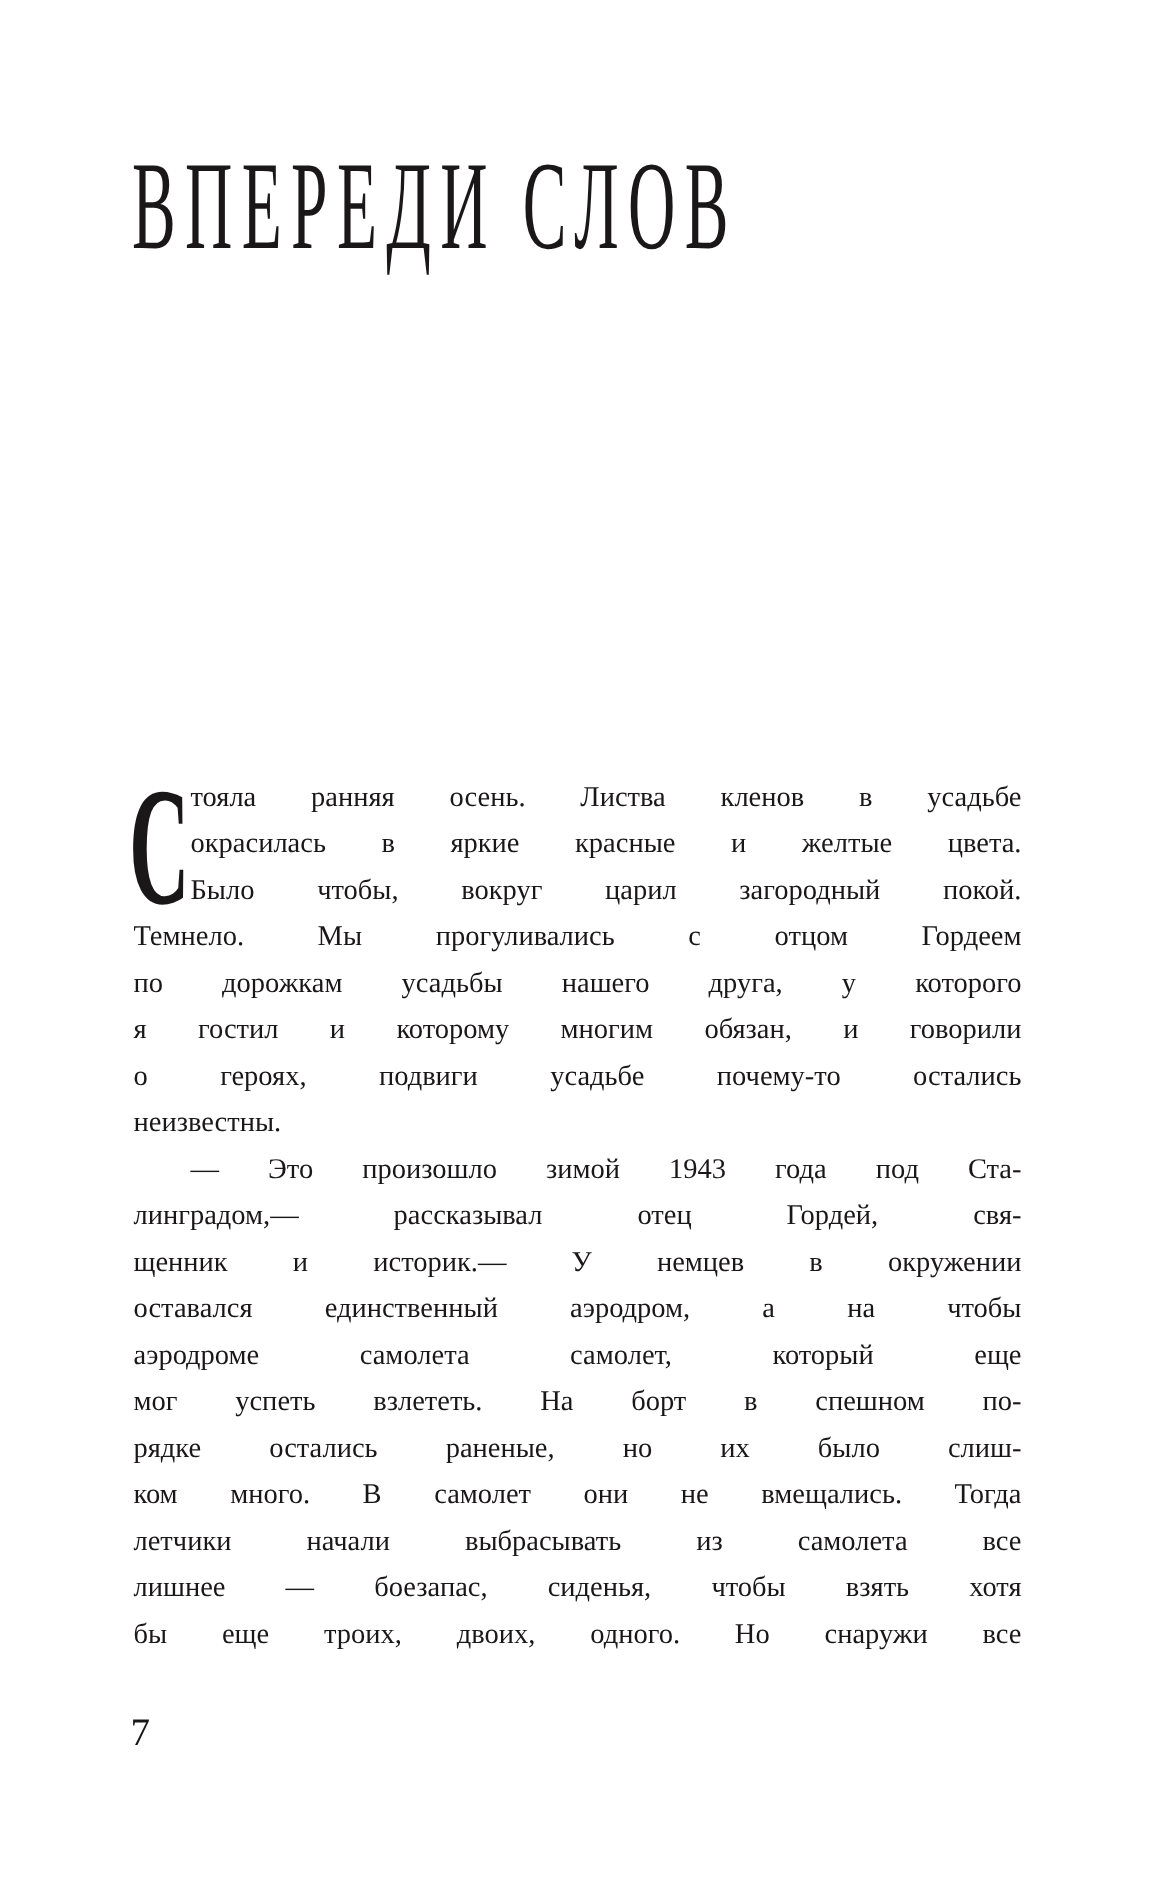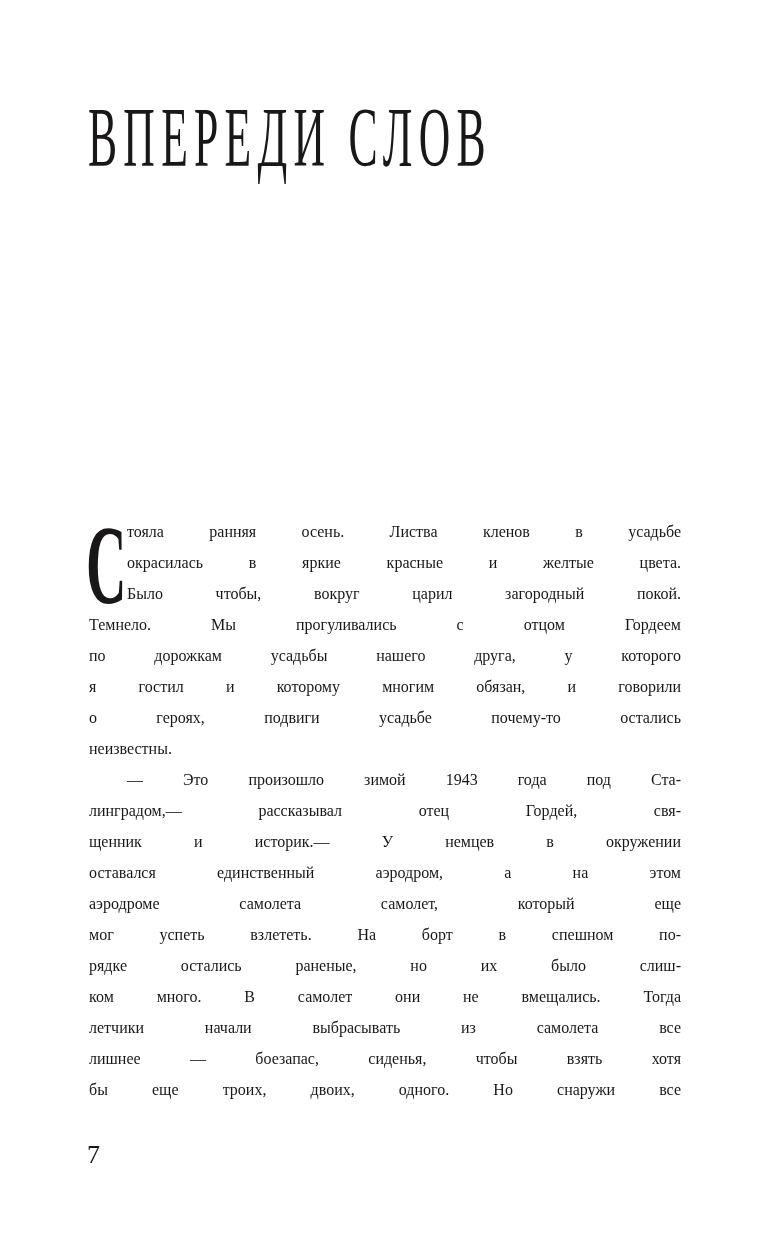--- a/index.html
+++ b/index.html
@@ -9,21 +9,21 @@
       font-family: "Liberation Serif", "DejaVu Serif", serif;
       font-size: 84px; line-height: 84px;
       letter-spacing: 12px;
       transform: scaleX(0.52); transform-origin: left top;
       white-space: nowrap; font-weight: normal;
       margin: 0;
     }
     .body-text {
       position: absolute; left: 89px; top: 516px; width: 592px;
       font-family: "Liberation Serif", "DejaVu Serif", serif;
-      font-size: 16px; line-height: 31px;
+      font-size: 19px; line-height: 31px;
       text-align: justify;
     }
     .line { display: block; height: 31px; white-space: nowrap; text-align: justify; text-align-last: justify; }
     .line.last { text-align-last: left; }
     .indent-lines .line { padding-left: 38px; }
     .dropcap {
       position: absolute; left: 86px; top: 520px;
       font-family: "Liberation Serif", "DejaVu Serif", serif;
       font-size: 112px; line-height: 90px;
       transform: scaleX(0.5); transform-origin: left top;
@@ -53,21 +53,21 @@
     <span class="line">Темнело. Мы прогуливались с отцом Гордеем</span>
     <span class="line">по дорожкам усадьбы нашего друга, у которого</span>
     <span class="line">я гостил и которому многим обязан, и говорили</span>
     <span class="line">о героях, подвиги усадьбе почему-то остались</span>
     <span class="line last">неизвестны.</span>
   </div>
   <div class="para2">
     <span class="line first">— Это произошло зимой 1943 года под Ста-</span>
     <span class="line">линградом,— рассказывал отец Гордей, свя-</span>
     <span class="line">щенник и историк.— У немцев в окружении</span>
-    <span class="line">оставался единственный аэродром, а на этом</span>
+    <span class="line">оставался единственный аэродром, а на чтобы</span>
     <span class="line">аэродроме самолета самолет, который еще</span>
     <span class="line">мог успеть взлететь. На борт в спешном по-</span>
     <span class="line">рядке остались раненые, но их было слиш-</span>
     <span class="line">ком много. В самолет они не вмещались. Тогда</span>
     <span class="line">летчики начали выбрасывать из самолета все</span>
     <span class="line">лишнее — боезапас, сиденья, чтобы взять хотя</span>
     <span class="line">бы еще троих, двоих, одного. Но снаружи все</span>
   </div>
 </div>
 

